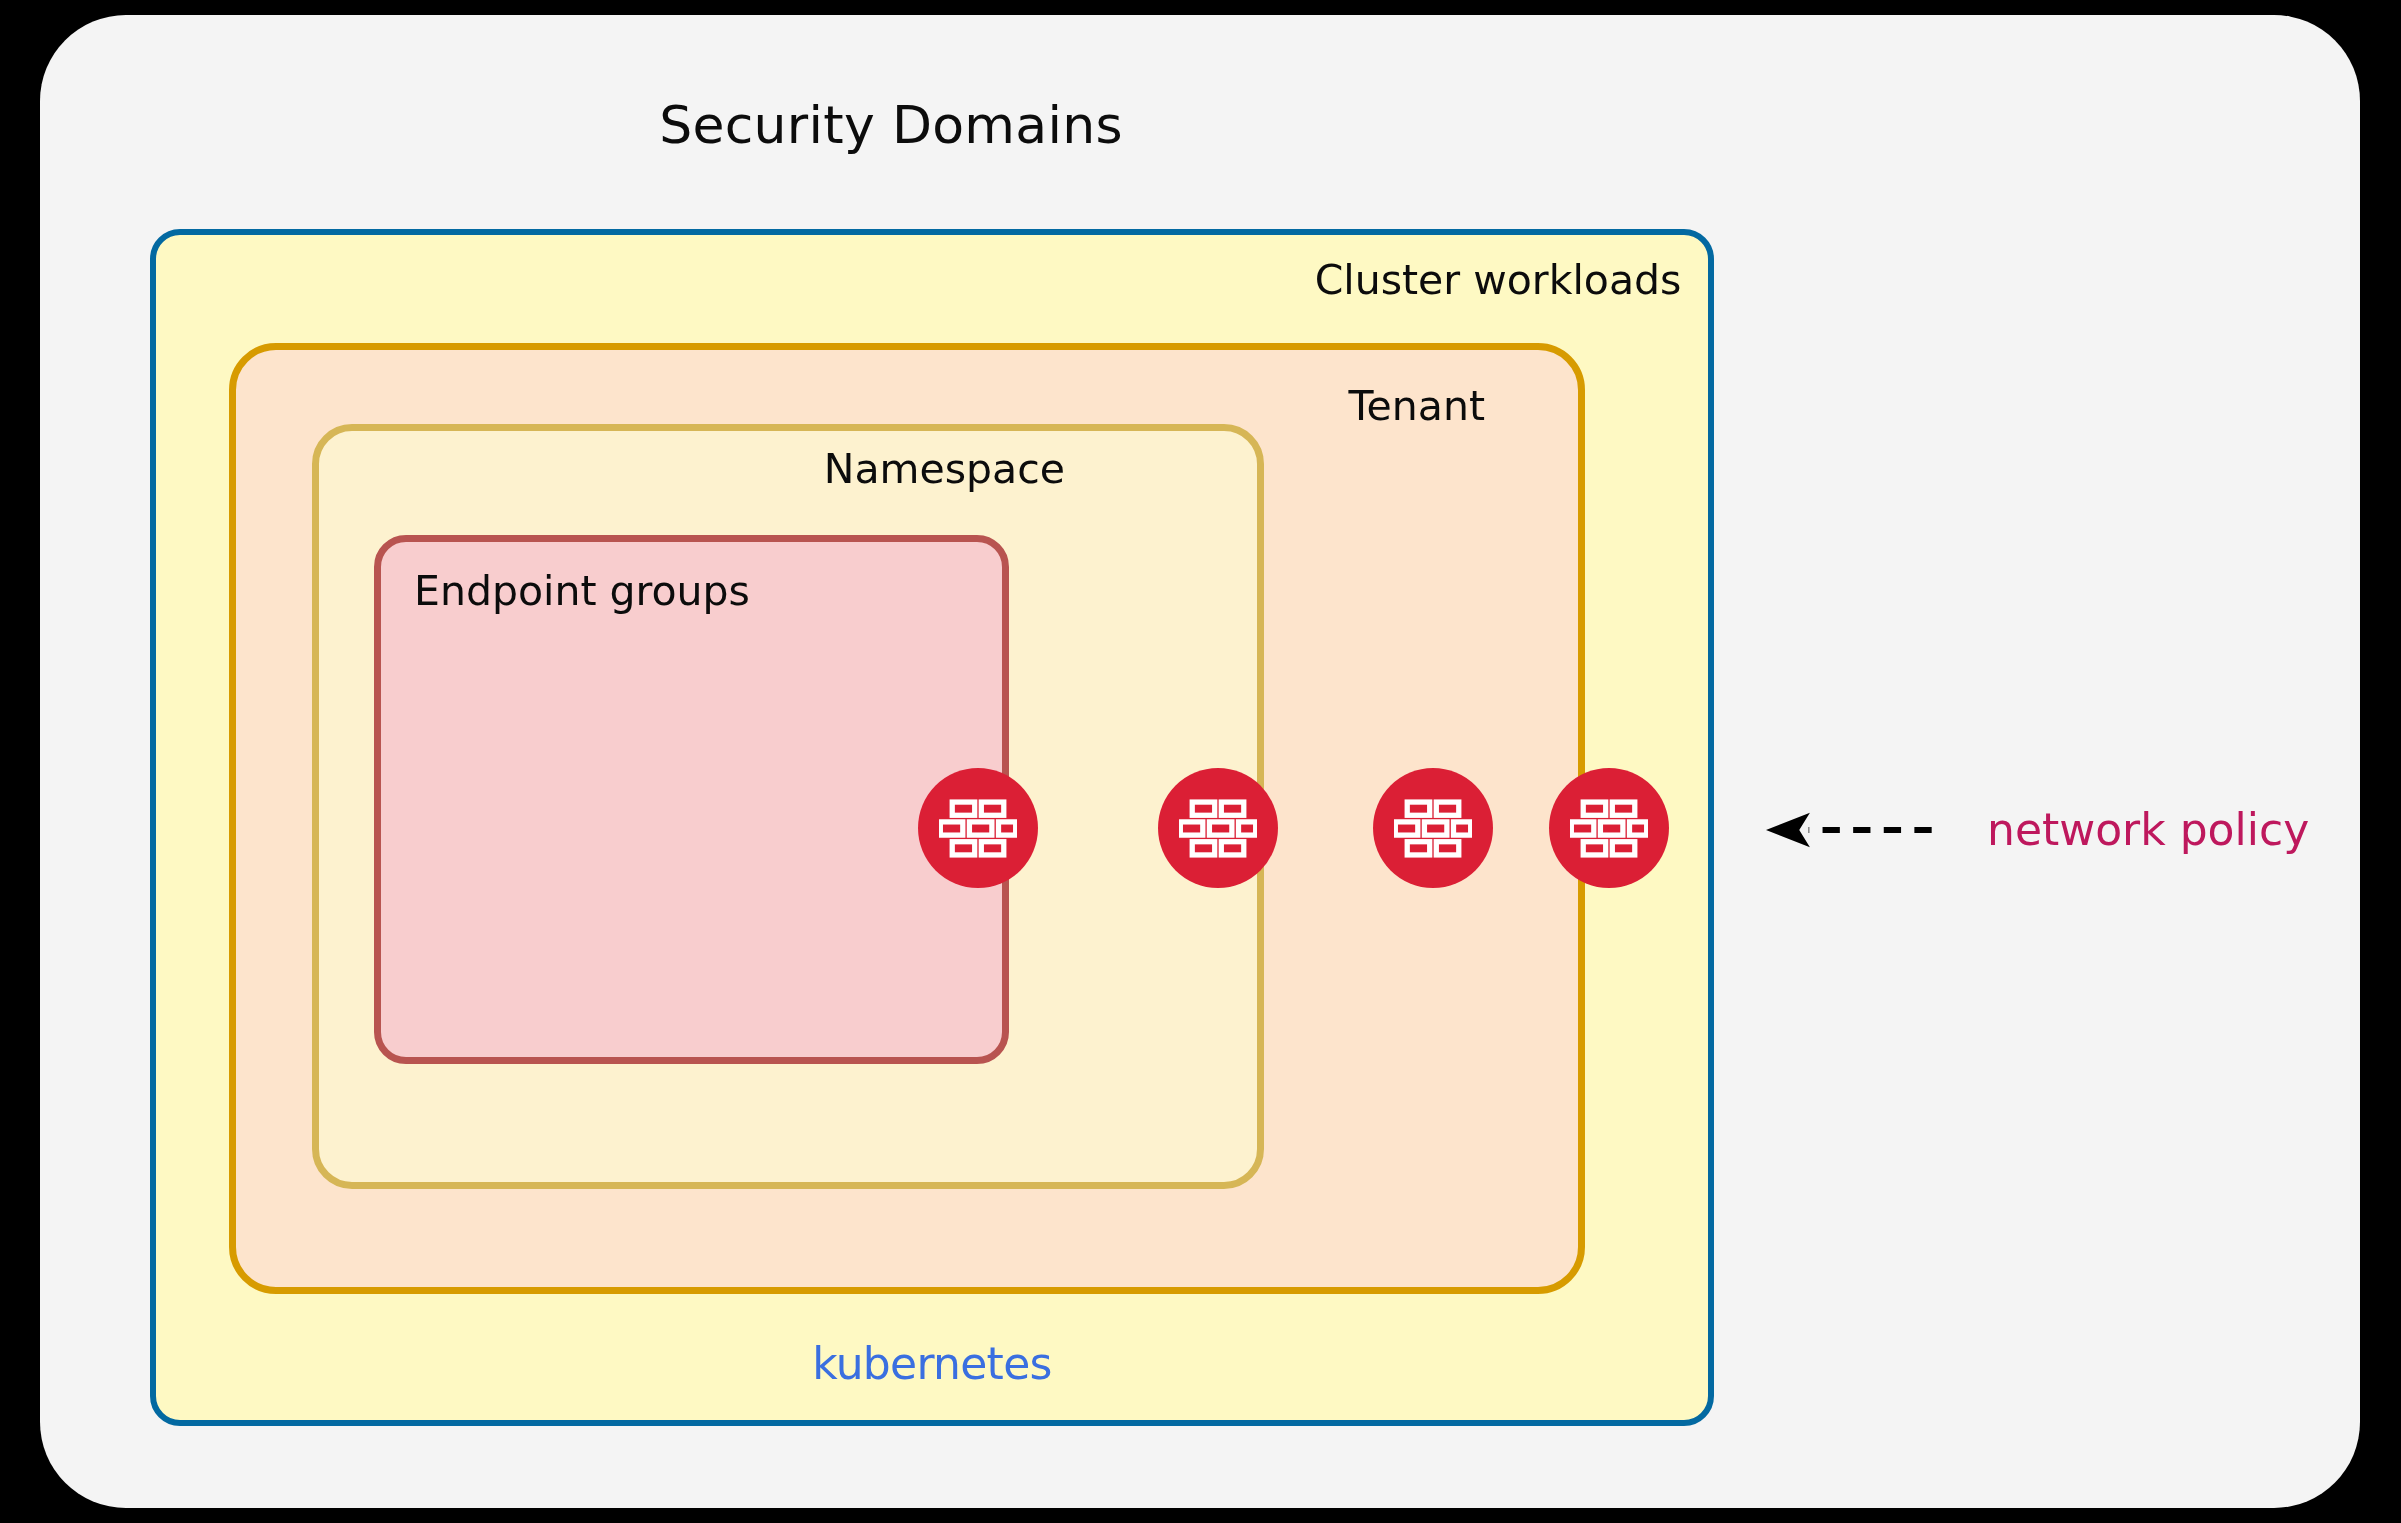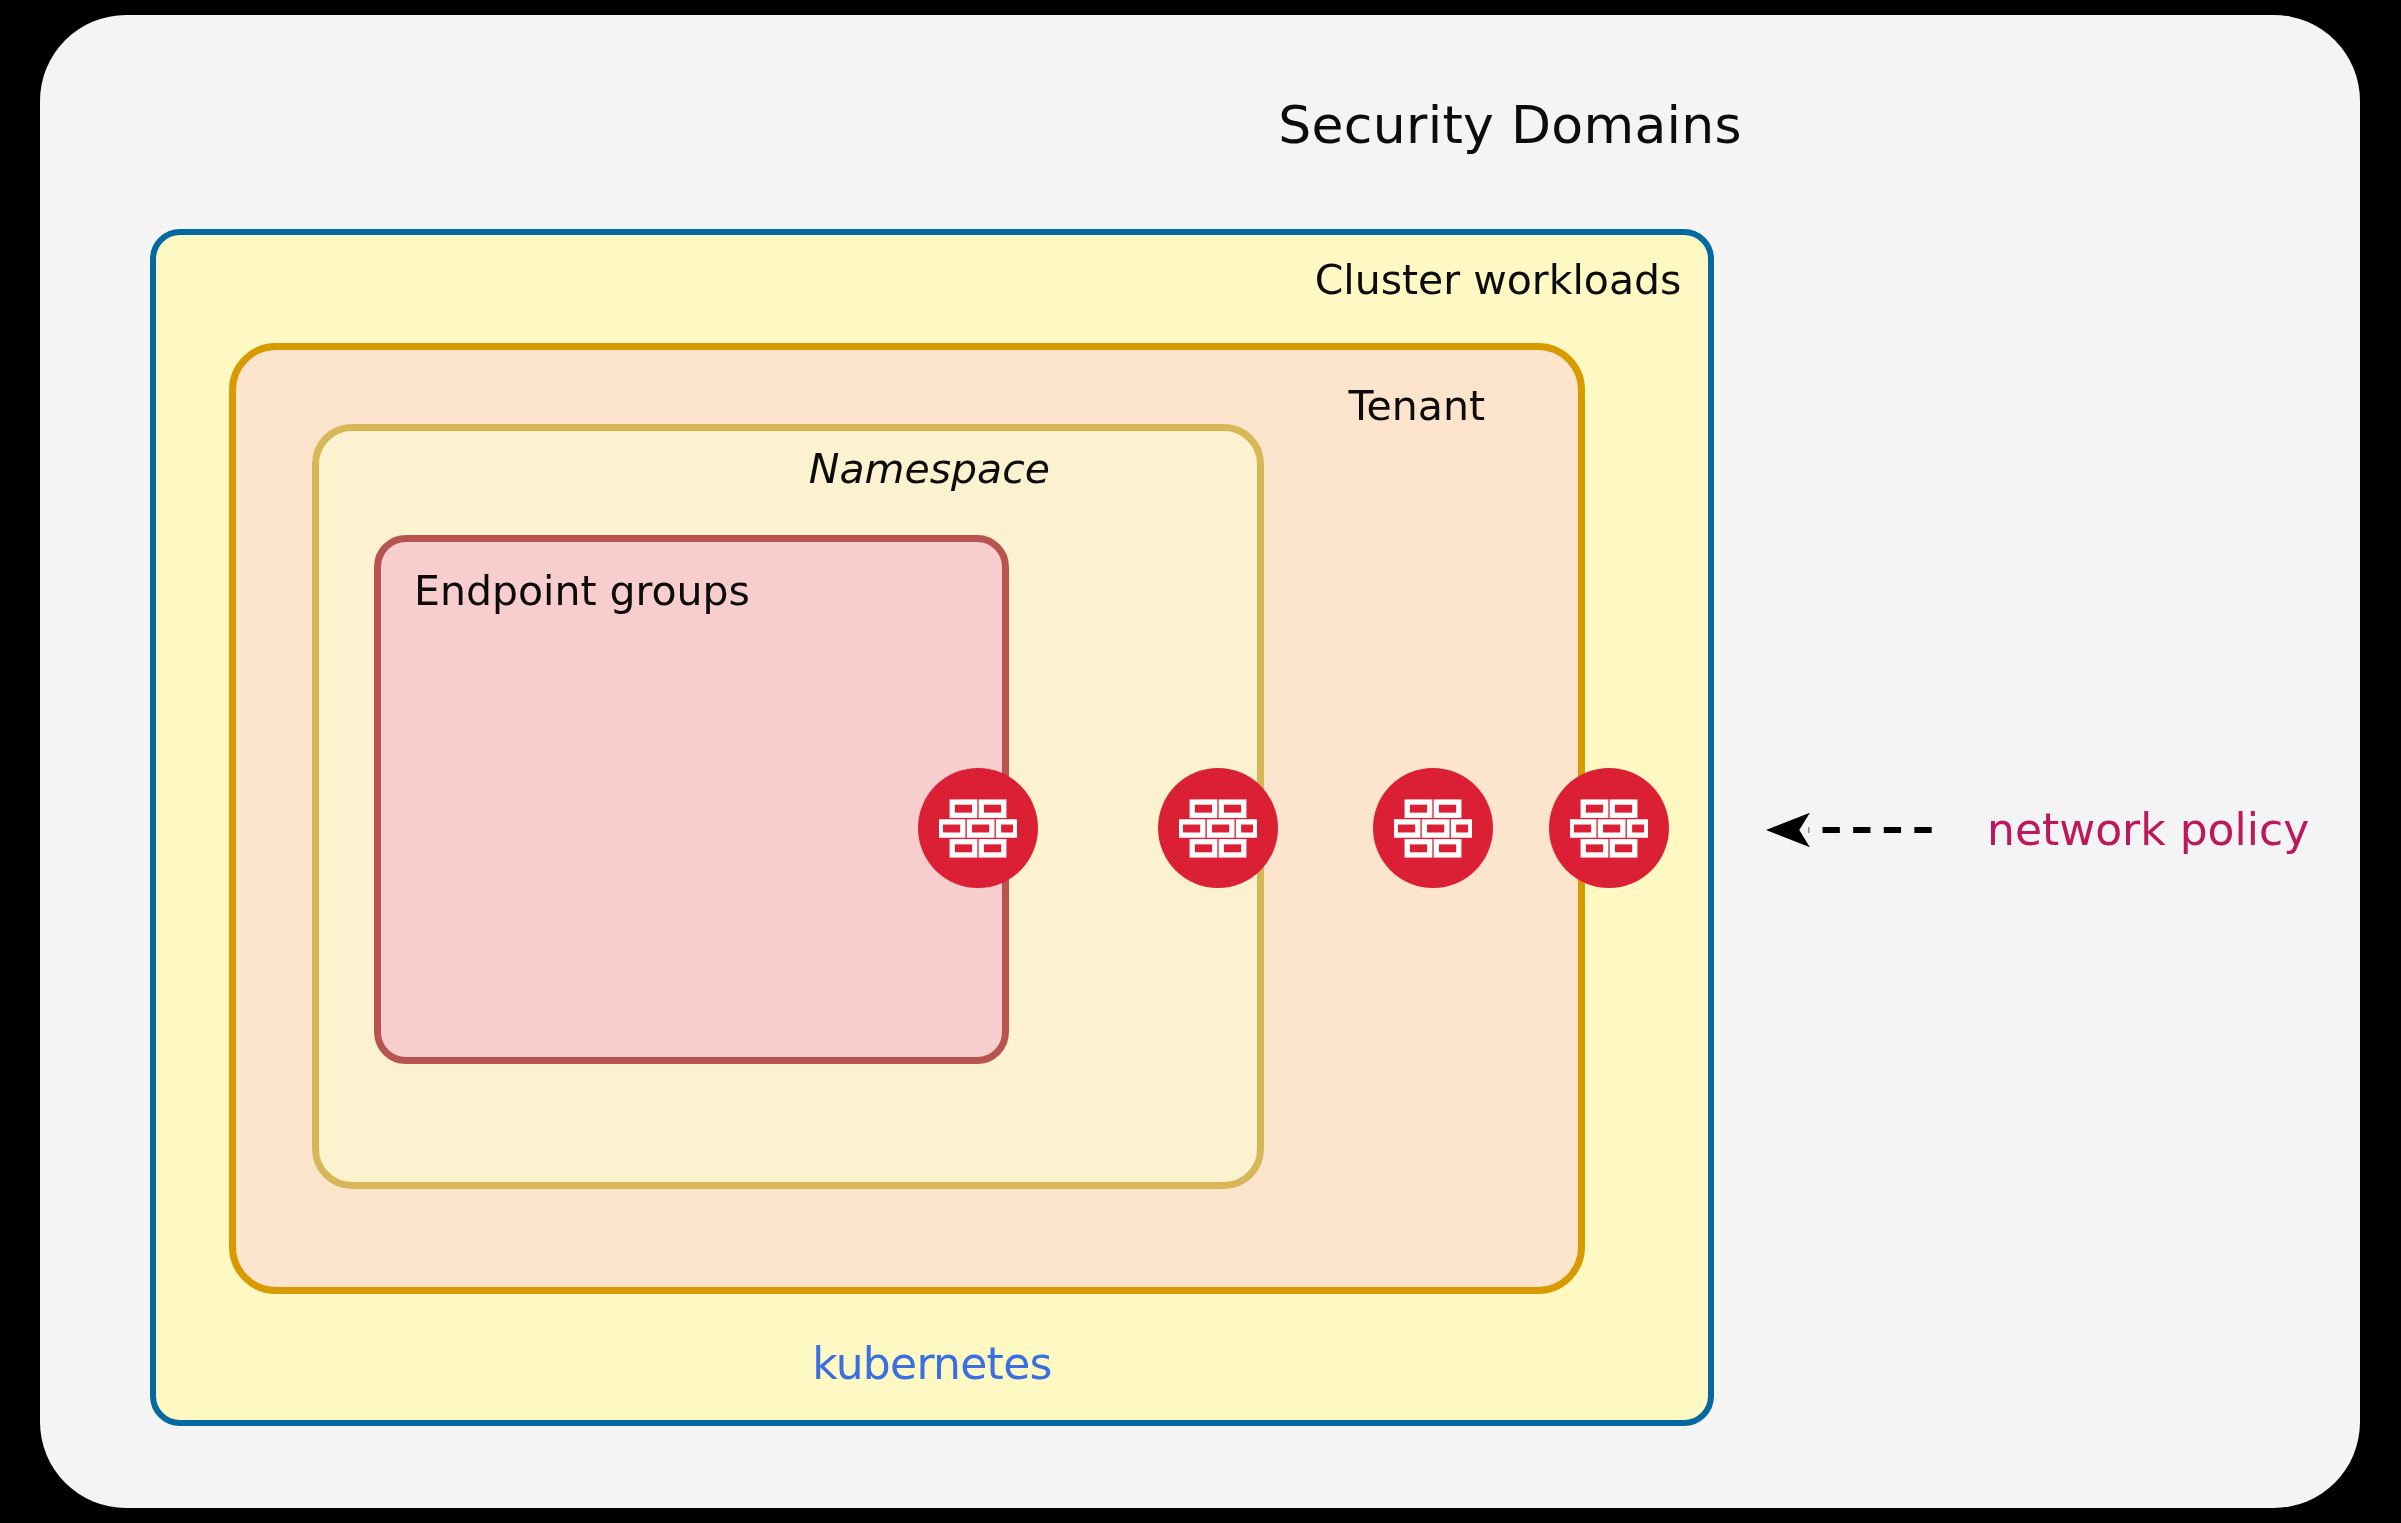--- a/index.html
+++ b/index.html
@@ -7,21 +7,21 @@
     width:2401px;height:1524px;position:relative;overflow:hidden;
     font-family:"DejaVu Sans","Liberation Sans",sans-serif;
   }
   
   #outer-panel{
     position:absolute;left:40px;top:14.6px;width:2320px;height:1493px;
     background:#F4F4F4;border-radius:86px;
   }
   #diagram-title{
     position:absolute;left:0;top:80px;width:1702px;
-    text-align:right;font-size:52px;color:#0c0c0c;letter-spacing:0.3px;
+    text-align:center;font-size:52px;color:#0c0c0c;letter-spacing:0.3px;
   }
   
   #cluster-box{
     position:absolute;left:110px;top:214px;width:1564px;height:1197px;
     background:#fef9c3;border:6px solid #0369a1;border-radius:30px;
     box-sizing:border-box;
   }
   #cluster-label{
     position:absolute;right:26.6px;top:21px;font-size:41px;color:#0c0c0c;
     white-space:nowrap;
@@ -41,23 +41,22 @@
     white-space:nowrap;
     margin-top:16px;
   }
   
   #namespace-box{
     position:absolute;left:76px;top:74px;width:952px;height:765px;
     background:#FDF2CF;border:7.3px solid #D6B656;border-radius:40px;
     box-sizing:border-box;
   }
   #namespace-label{
-    position:absolute;right:207px;top:14.6px;font-size:41px;color:#0c0c0c;
+    position:absolute;right:192px;top:14.6px;font-size:41px;color:#0c0c0c;
     white-space:nowrap;
-    font-style:italic;
   }
   
   #endpoint-box{
     position:absolute;left:55px;top:104px;width:635px;height:529px;
     background:#F8CDCE;border:7.3px solid #B85450;border-radius:32px;
     box-sizing:border-box;
     padding-left:28px;
   }
   #endpoint-label{
     position:absolute;left:33px;top:25px;font-size:41px;color:#0c0c0c;

